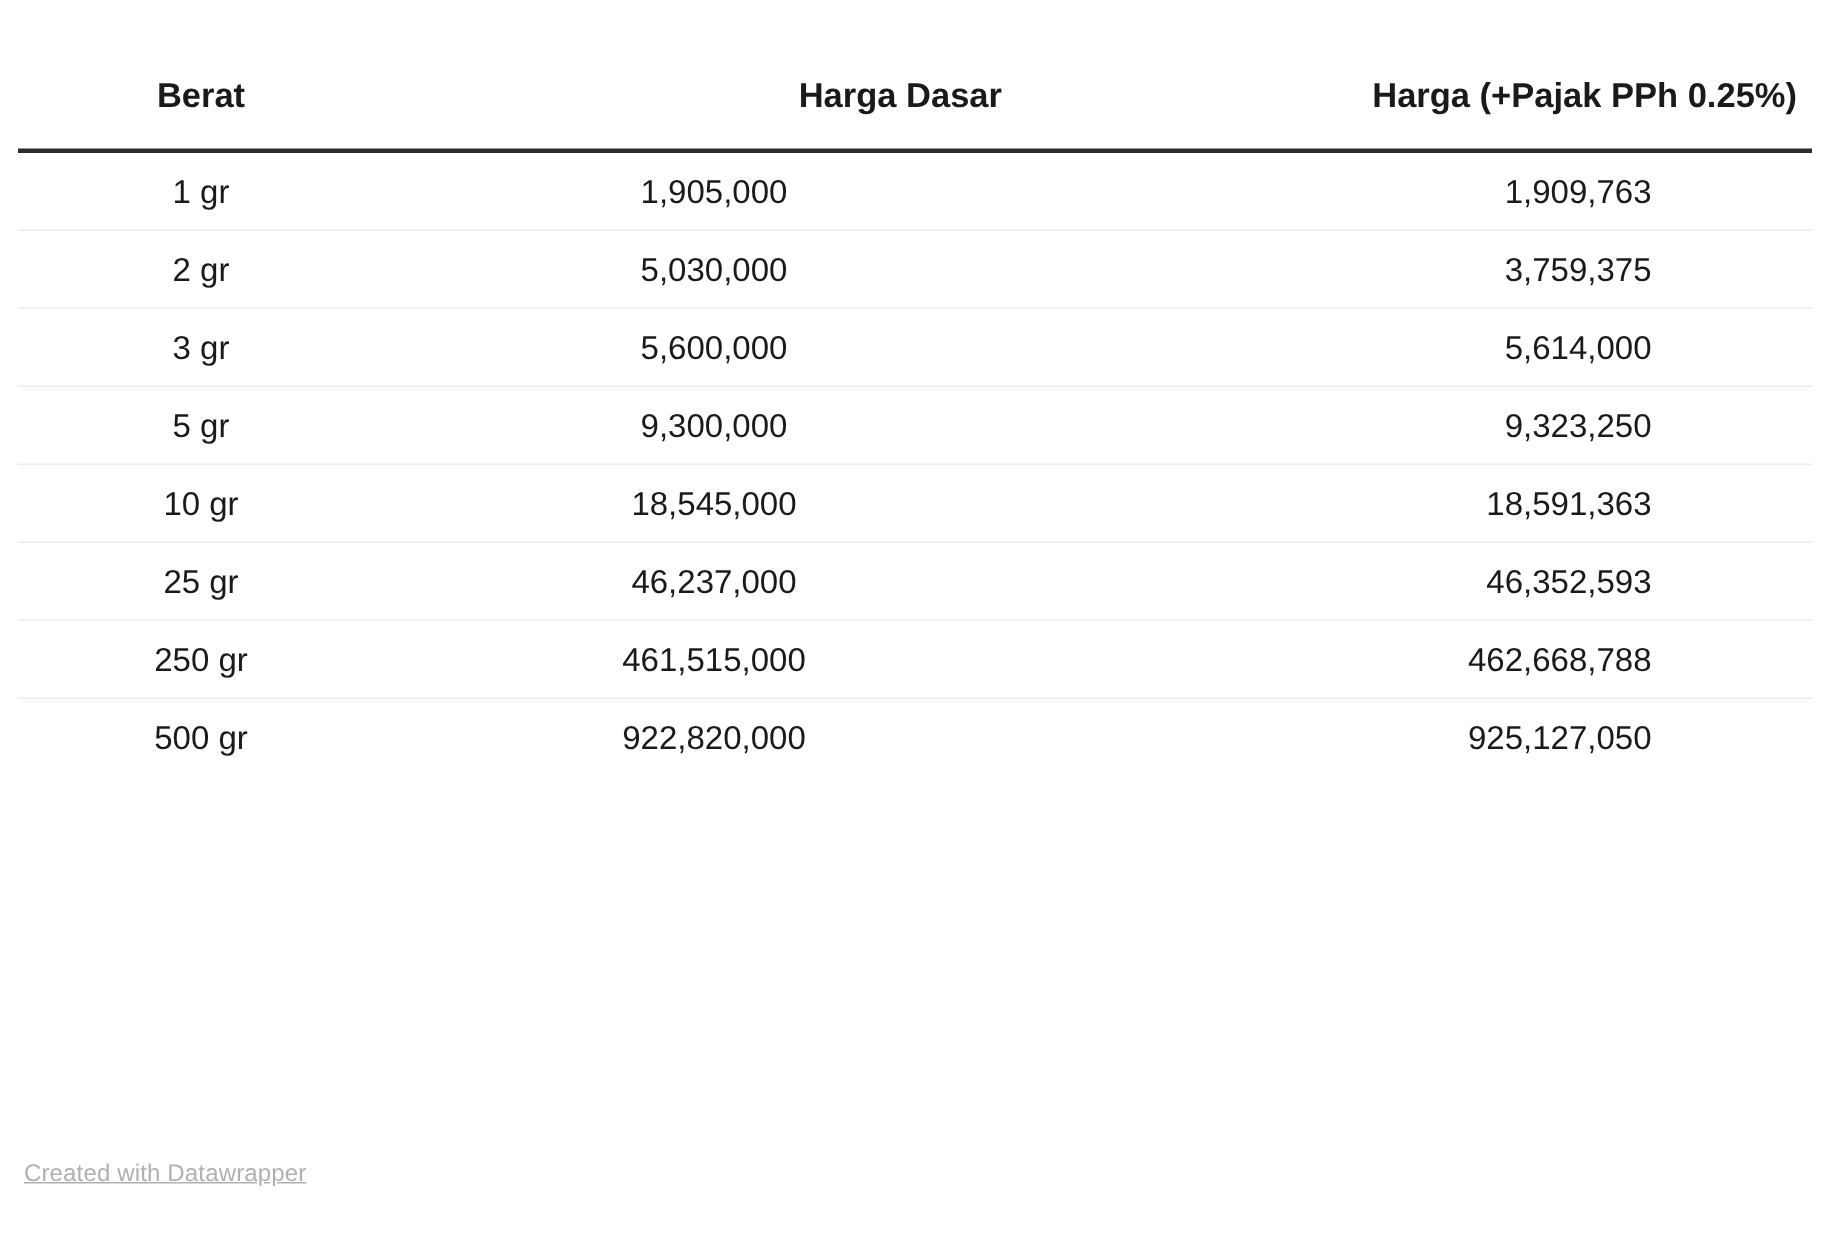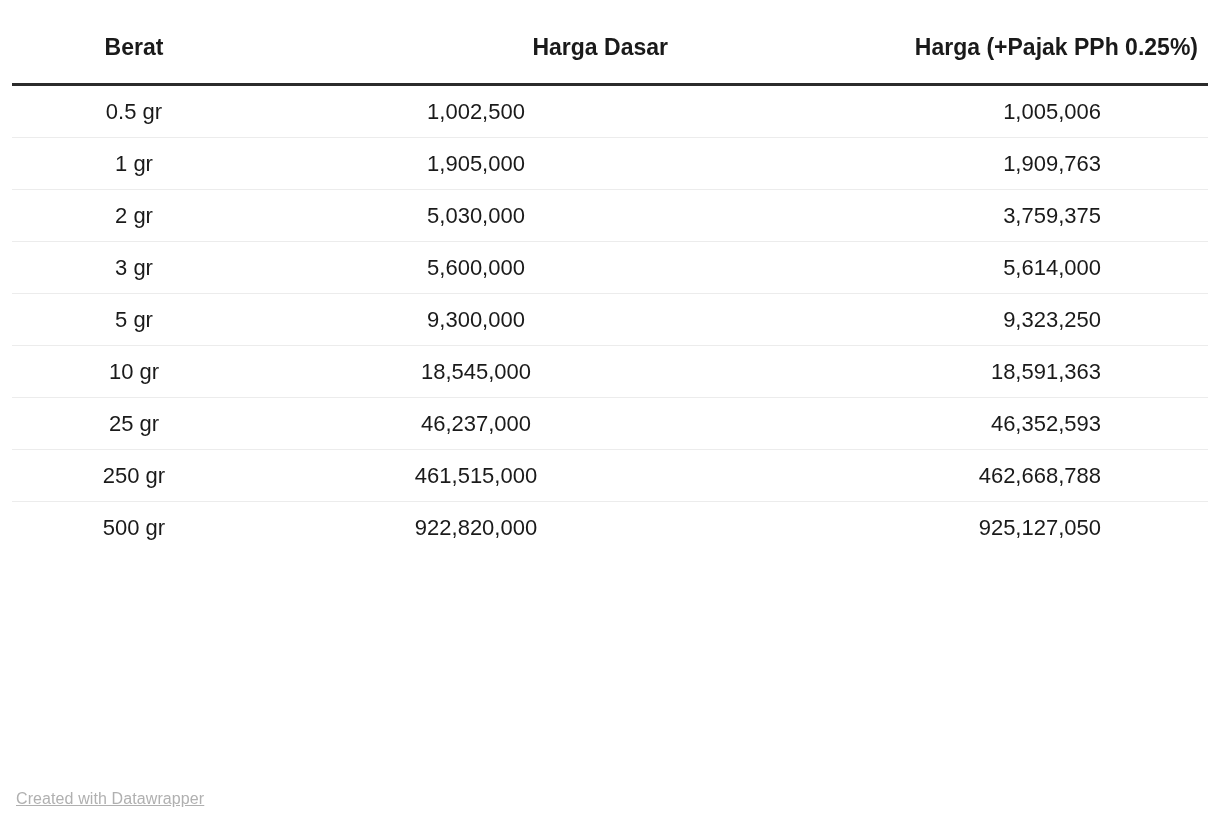--- a/index.html
+++ b/index.html
@@ -12,21 +12,21 @@
     height: 824px;
     font-family: "Liberation Sans", sans-serif;
     color: #1a1a1a;
     position: relative;
     overflow: hidden;
   }
   .wrap {
     box-sizing: border-box;
     width: 1220px;
     height: 824px;
-    padding: 0 12px;
+    padding: 16px 12px;
     display: flex;
     flex-direction: column;
   }
   table.price-table {
     width: 1196px;
     border-collapse: collapse;
     table-layout: fixed;
     margin-top: 34px;
   }
   table.price-table col.c-berat { width: 272px; }
@@ -79,25 +79,20 @@
     </colgroup>
     <thead>
       <tr>
         <th class="h-berat">Berat</th>
         <th class="h-dasar">Harga Dasar</th>
         <th class="h-pajak">Harga (+Pajak PPh 0.25%)</th>
       </tr>
     </thead>
     <tbody>
       <tr>
-        <td class="t-berat">0.5 gr</td>
-        <td class="t-dasar">1,002,500</td>
-        <td class="t-pajak">1,005,006</td>
-      </tr>
-      <tr>
         <td class="t-berat">1 gr</td>
         <td class="t-dasar">1,905,000</td>
         <td class="t-pajak">1,909,763</td>
       </tr>
       <tr>
         <td class="t-berat">2 gr</td>
         <td class="t-dasar">5,030,000</td>
         <td class="t-pajak">3,759,375</td>
       </tr>
       <tr>

